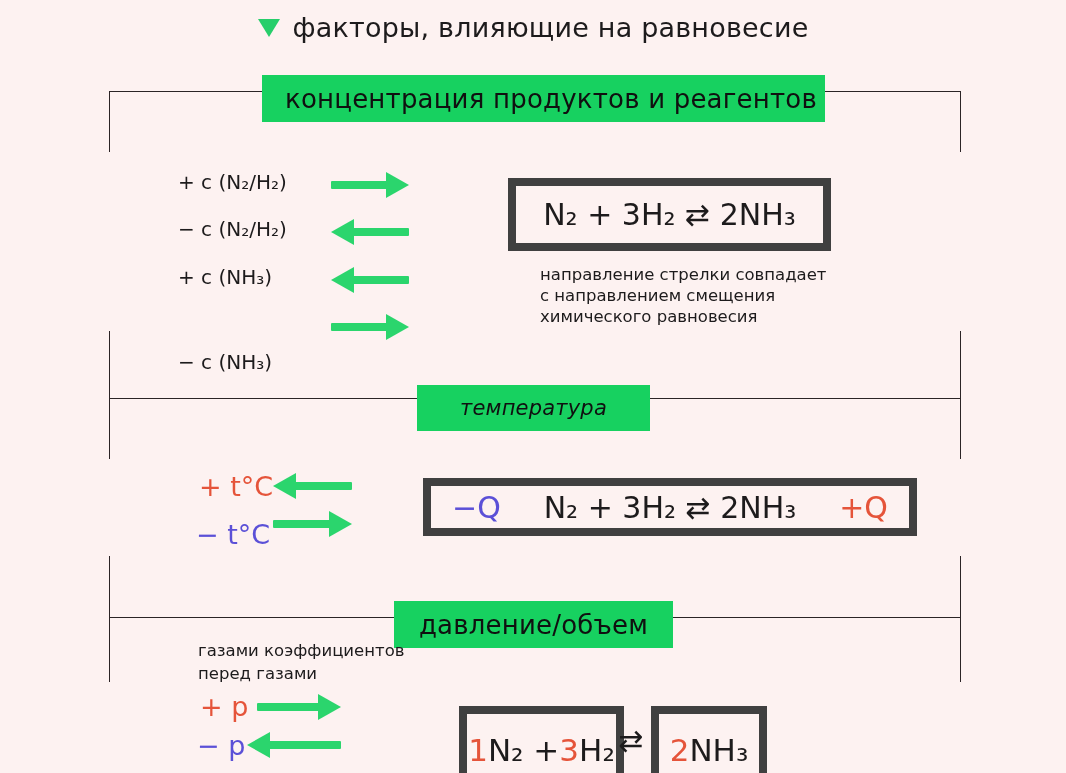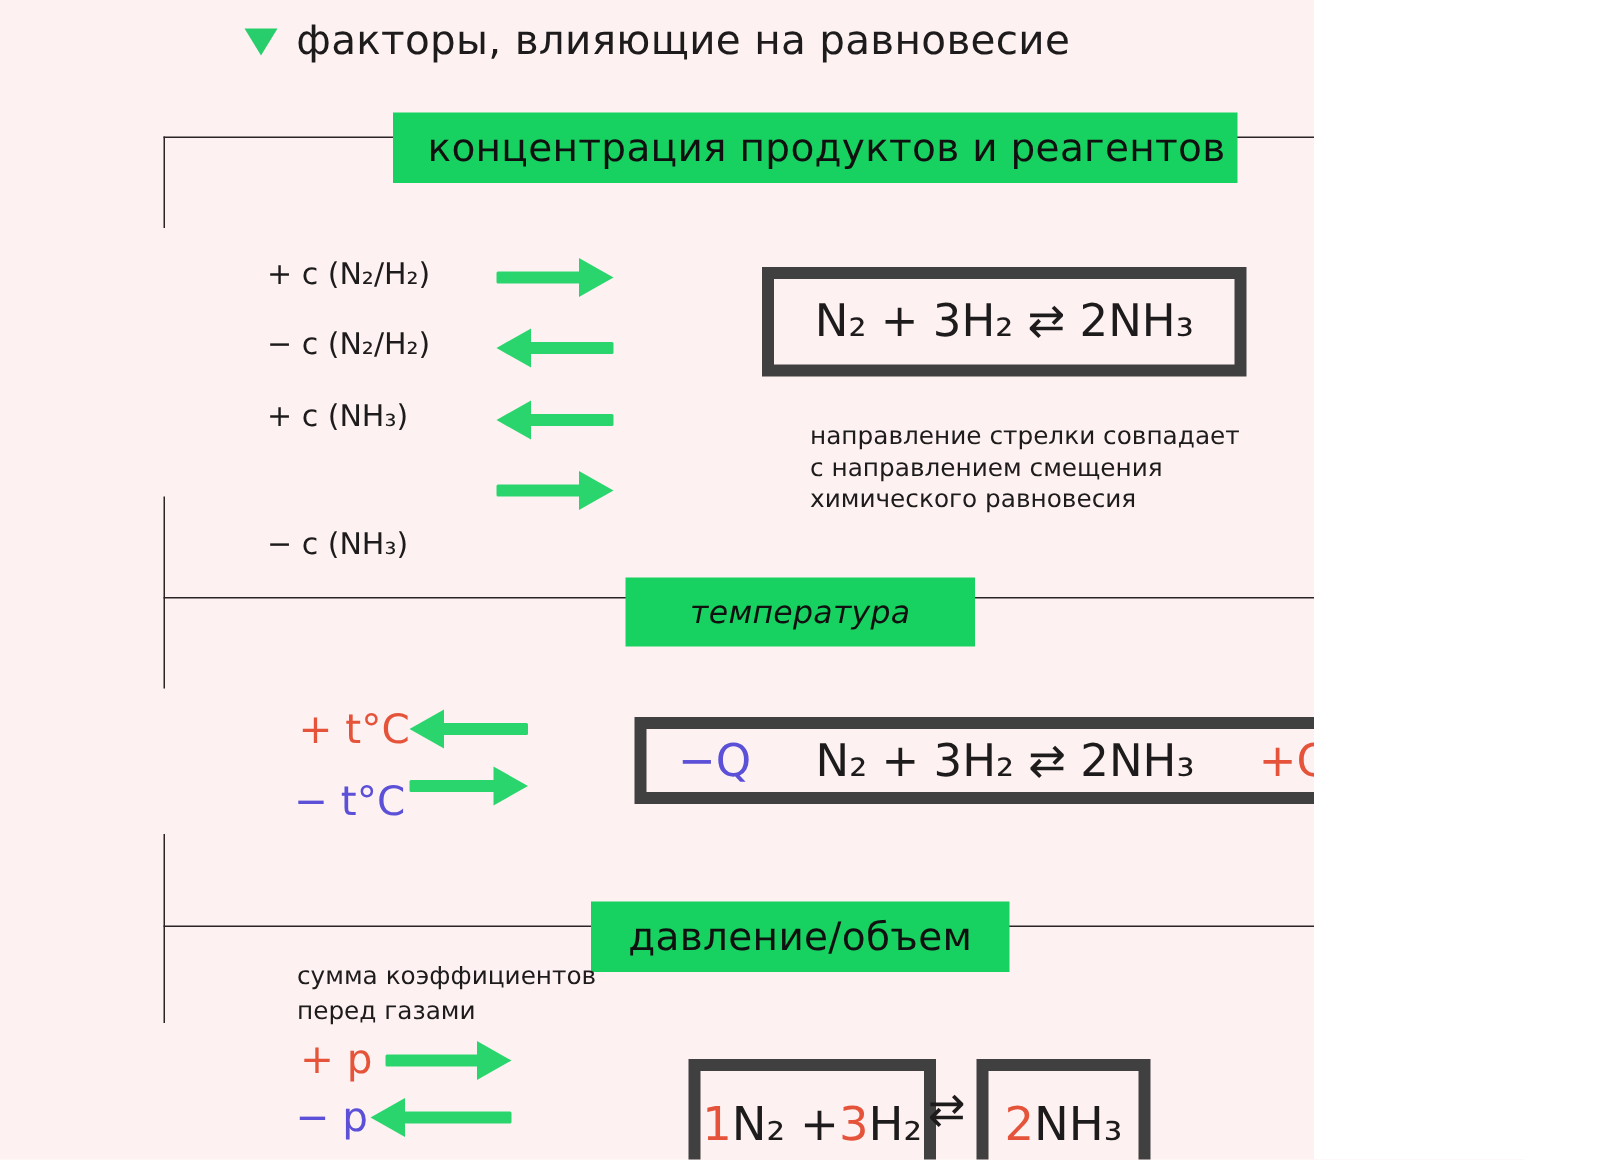--- a/index.html
+++ b/index.html
@@ -1,18 +1,18 @@
 <!DOCTYPE html>
 <html><head>
 <meta charset="utf-8">
 <style>
   html,body{margin:0;padding:0;}
   #canvas{
     position:relative;
-    width:876px;height:773px;
+    width:1066px;height:773px;
     background:#fdf2f1;
     overflow:hidden;
     font-family:"DejaVu Sans", sans-serif;
     color:#1d1b1c;
   }
   
   .title-row{
     position:absolute;left:0;right:0;top:12px;
     display:flex;align-items:center;justify-content:center;gap:13px;
   }
@@ -109,21 +109,21 @@
       <div class="shaft"></div>
     </div>
 
   <div class="row-label" style="left:178px;top:312px;margin-top:38px;">− c (NH₃)</div>
   <div class="arr arr-right" style="left:331px;top:314px;width:78px;">
       <div class="shaft"></div>
     </div>
 
   <div class="eq-box" style="left:508px;top:178px;width:307px;height:57px;">N₂ + 3H₂ ⇄ 2NH₃</div>
 
-  <div class="note" style="left:540px;top:264px;margin-top:16px;">
+  <div class="note" style="left:540px;top:264px;">
     <div>направление стрелки совпадает</div>
     <div>с направлением смещения</div>
     <div>химического равновесия</div>
   </div>
 
   <div class="banner" style="left:417px;top:385px;width:233px;height:46px;font-size:21px;font-style:italic;">температура</div>
 
   <div class="row-label lab-lg orange" style="left:199px;top:471px;">+ t°C</div>
   <div class="arr arr-left" style="left:273px;top:473px;width:79px;">
       <div class="shaft"></div>
@@ -136,21 +136,21 @@
 
   <div class="eq-box eq-box-q" style="left:423px;top:478px;width:494px;height:58px;">
     <span class="blue">−Q</span>
     <span>N₂ + 3H₂ ⇄ 2NH₃</span>
     <span class="orange">+Q</span>
   </div>
 
   <div class="banner" style="left:394px;top:601px;width:279px;height:47px;">давление/объем</div>
 
   <div class="note note2" style="left:198px;top:640px;">
-    <div>сумма коэффициентов</div>
+    <div>газами коэффициентов</div>
     <div>перед газами</div>
   </div>
 
   <div class="row-label lab-lg orange" style="left:200px;top:691px;">+ p</div>
   <div class="arr arr-right" style="left:257px;top:694px;width:84px;">
       <div class="shaft"></div>
     </div>
 
   <div class="row-label lab-lg blue" style="left:197px;top:730px;">− p</div>
   <div class="arr arr-left" style="left:247px;top:732px;width:94px;">

